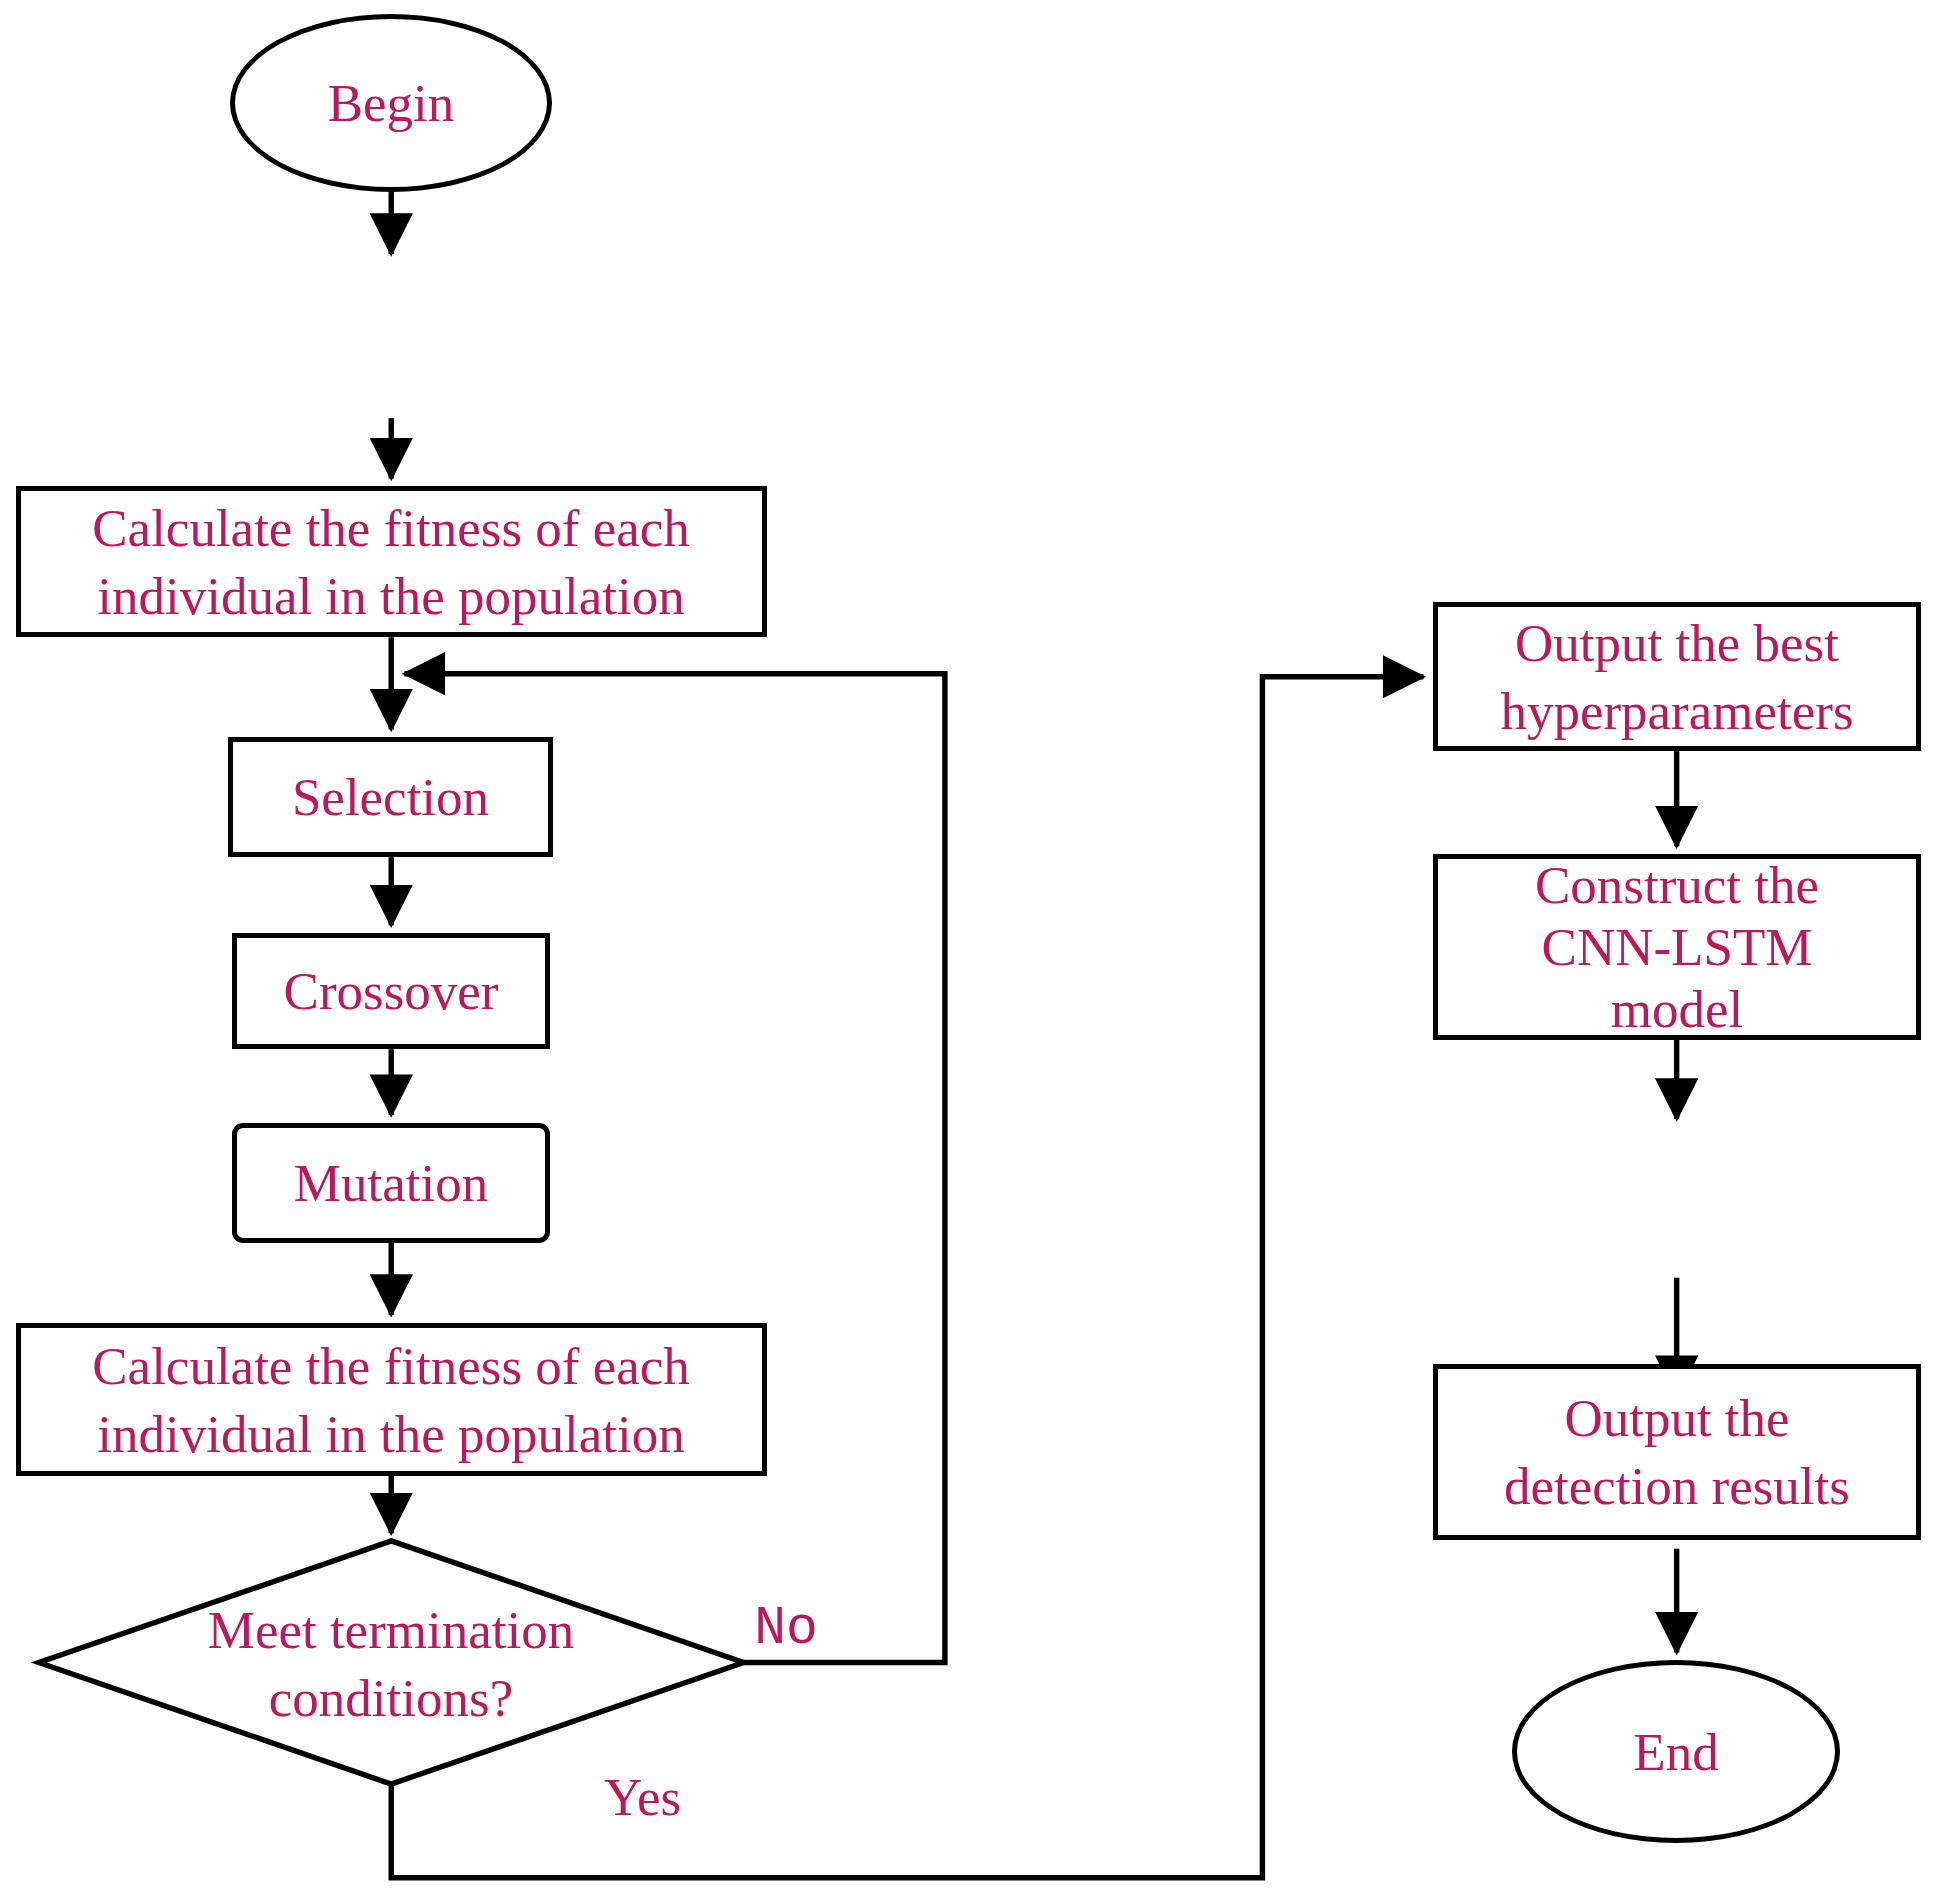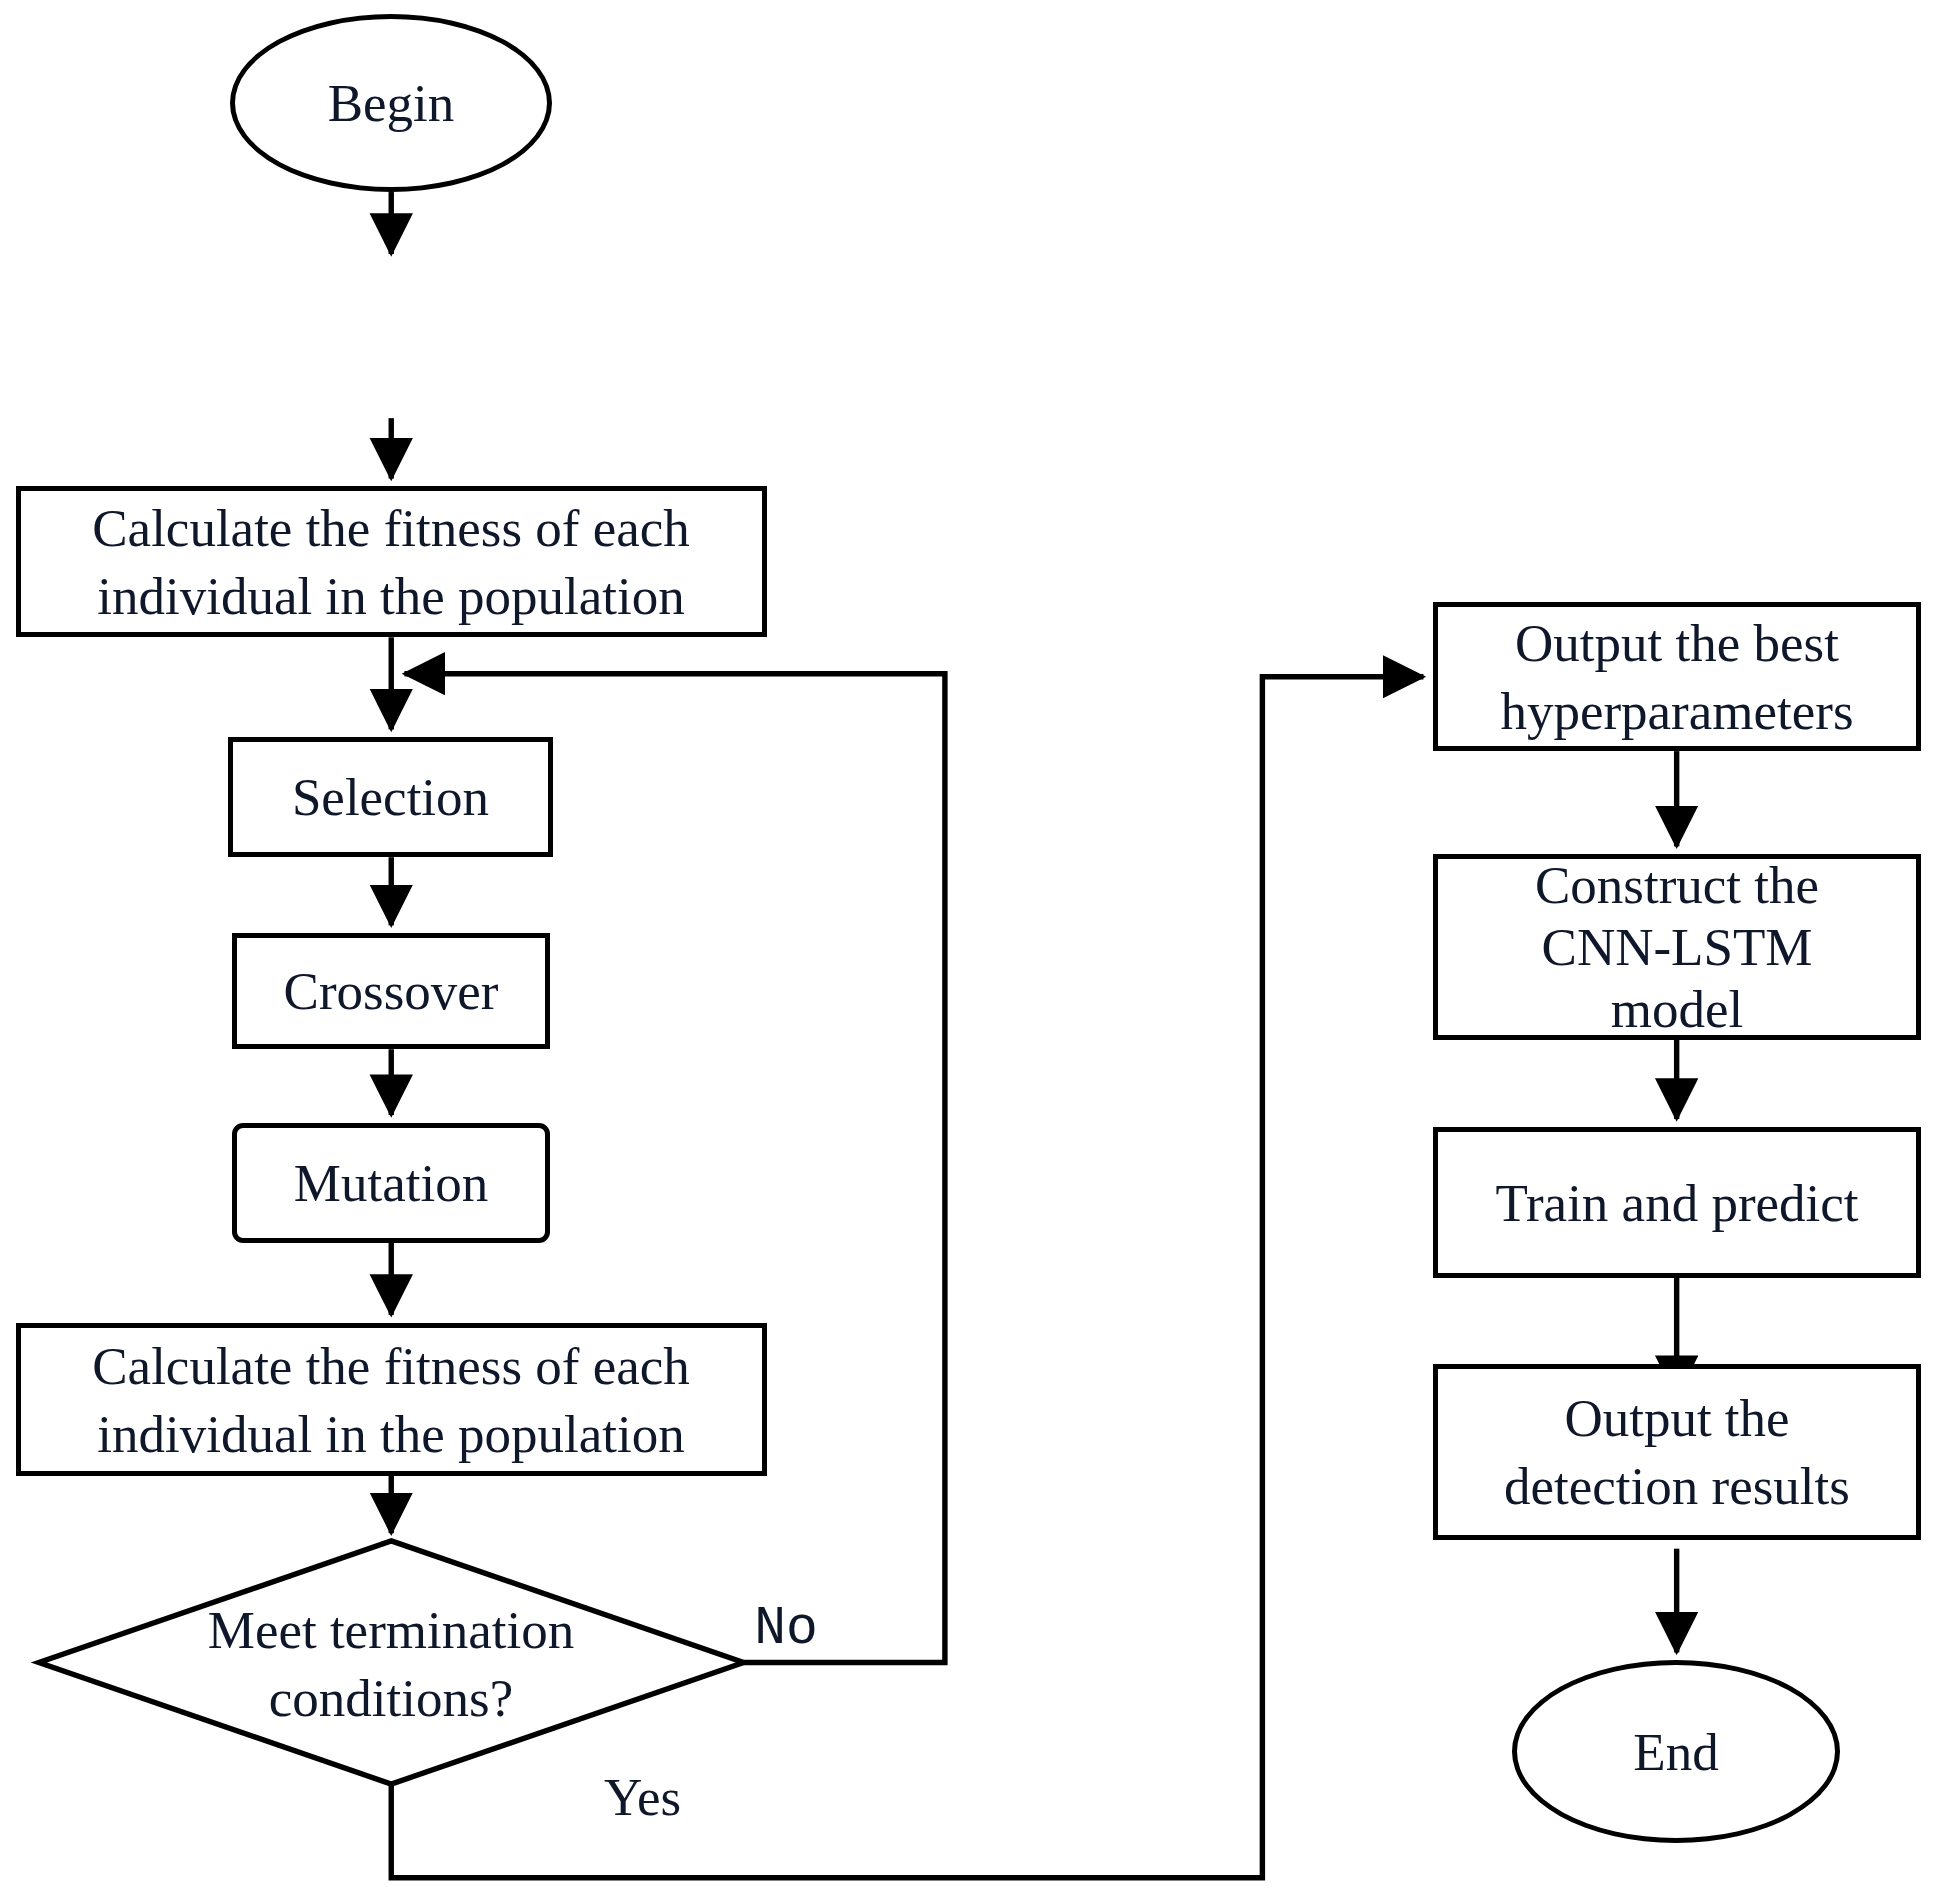--- a/index.html
+++ b/index.html
@@ -6,21 +6,21 @@
     margin: 0;
     padding: 0;
     background: #ffffff;
   }
   #canvas {
     position: relative;
     width: 1944px;
     height: 1901px;
     background: #ffffff;
     font-family: "Liberation Serif", serif;
-    color: #0f172a;
+    color: #be185d;
   }
   #edges {
     position: absolute;
     left: 0;
     top: 0;
     width: 1944px;
     height: 1901px;
   }
   .node {
     position: absolute;
@@ -110,19 +110,18 @@
 
   <div class="flowlabel" style="left:573px; top:1762px; width:139px; height:70px;">Yes</div>
 
   <div class="node" style="left:1433px; top:602px; width:488px; height:149px;">Output the best
 hyperparameters</div>
 
   <div class="node construct-box" style="left:1433px; top:854px; width:488px; height:186px;">Construct the
 CNN-LSTM
 model</div>
 
-  <div class="node" style="left:1433px; top:1127px; width:488px; height:151px;">Train and predict</div>
 
   <div class="node" style="left:1433px; top:1364px; width:488px; height:176px;">Output the
 detection results</div>
 
 </div>
 
 
 </body></html>

